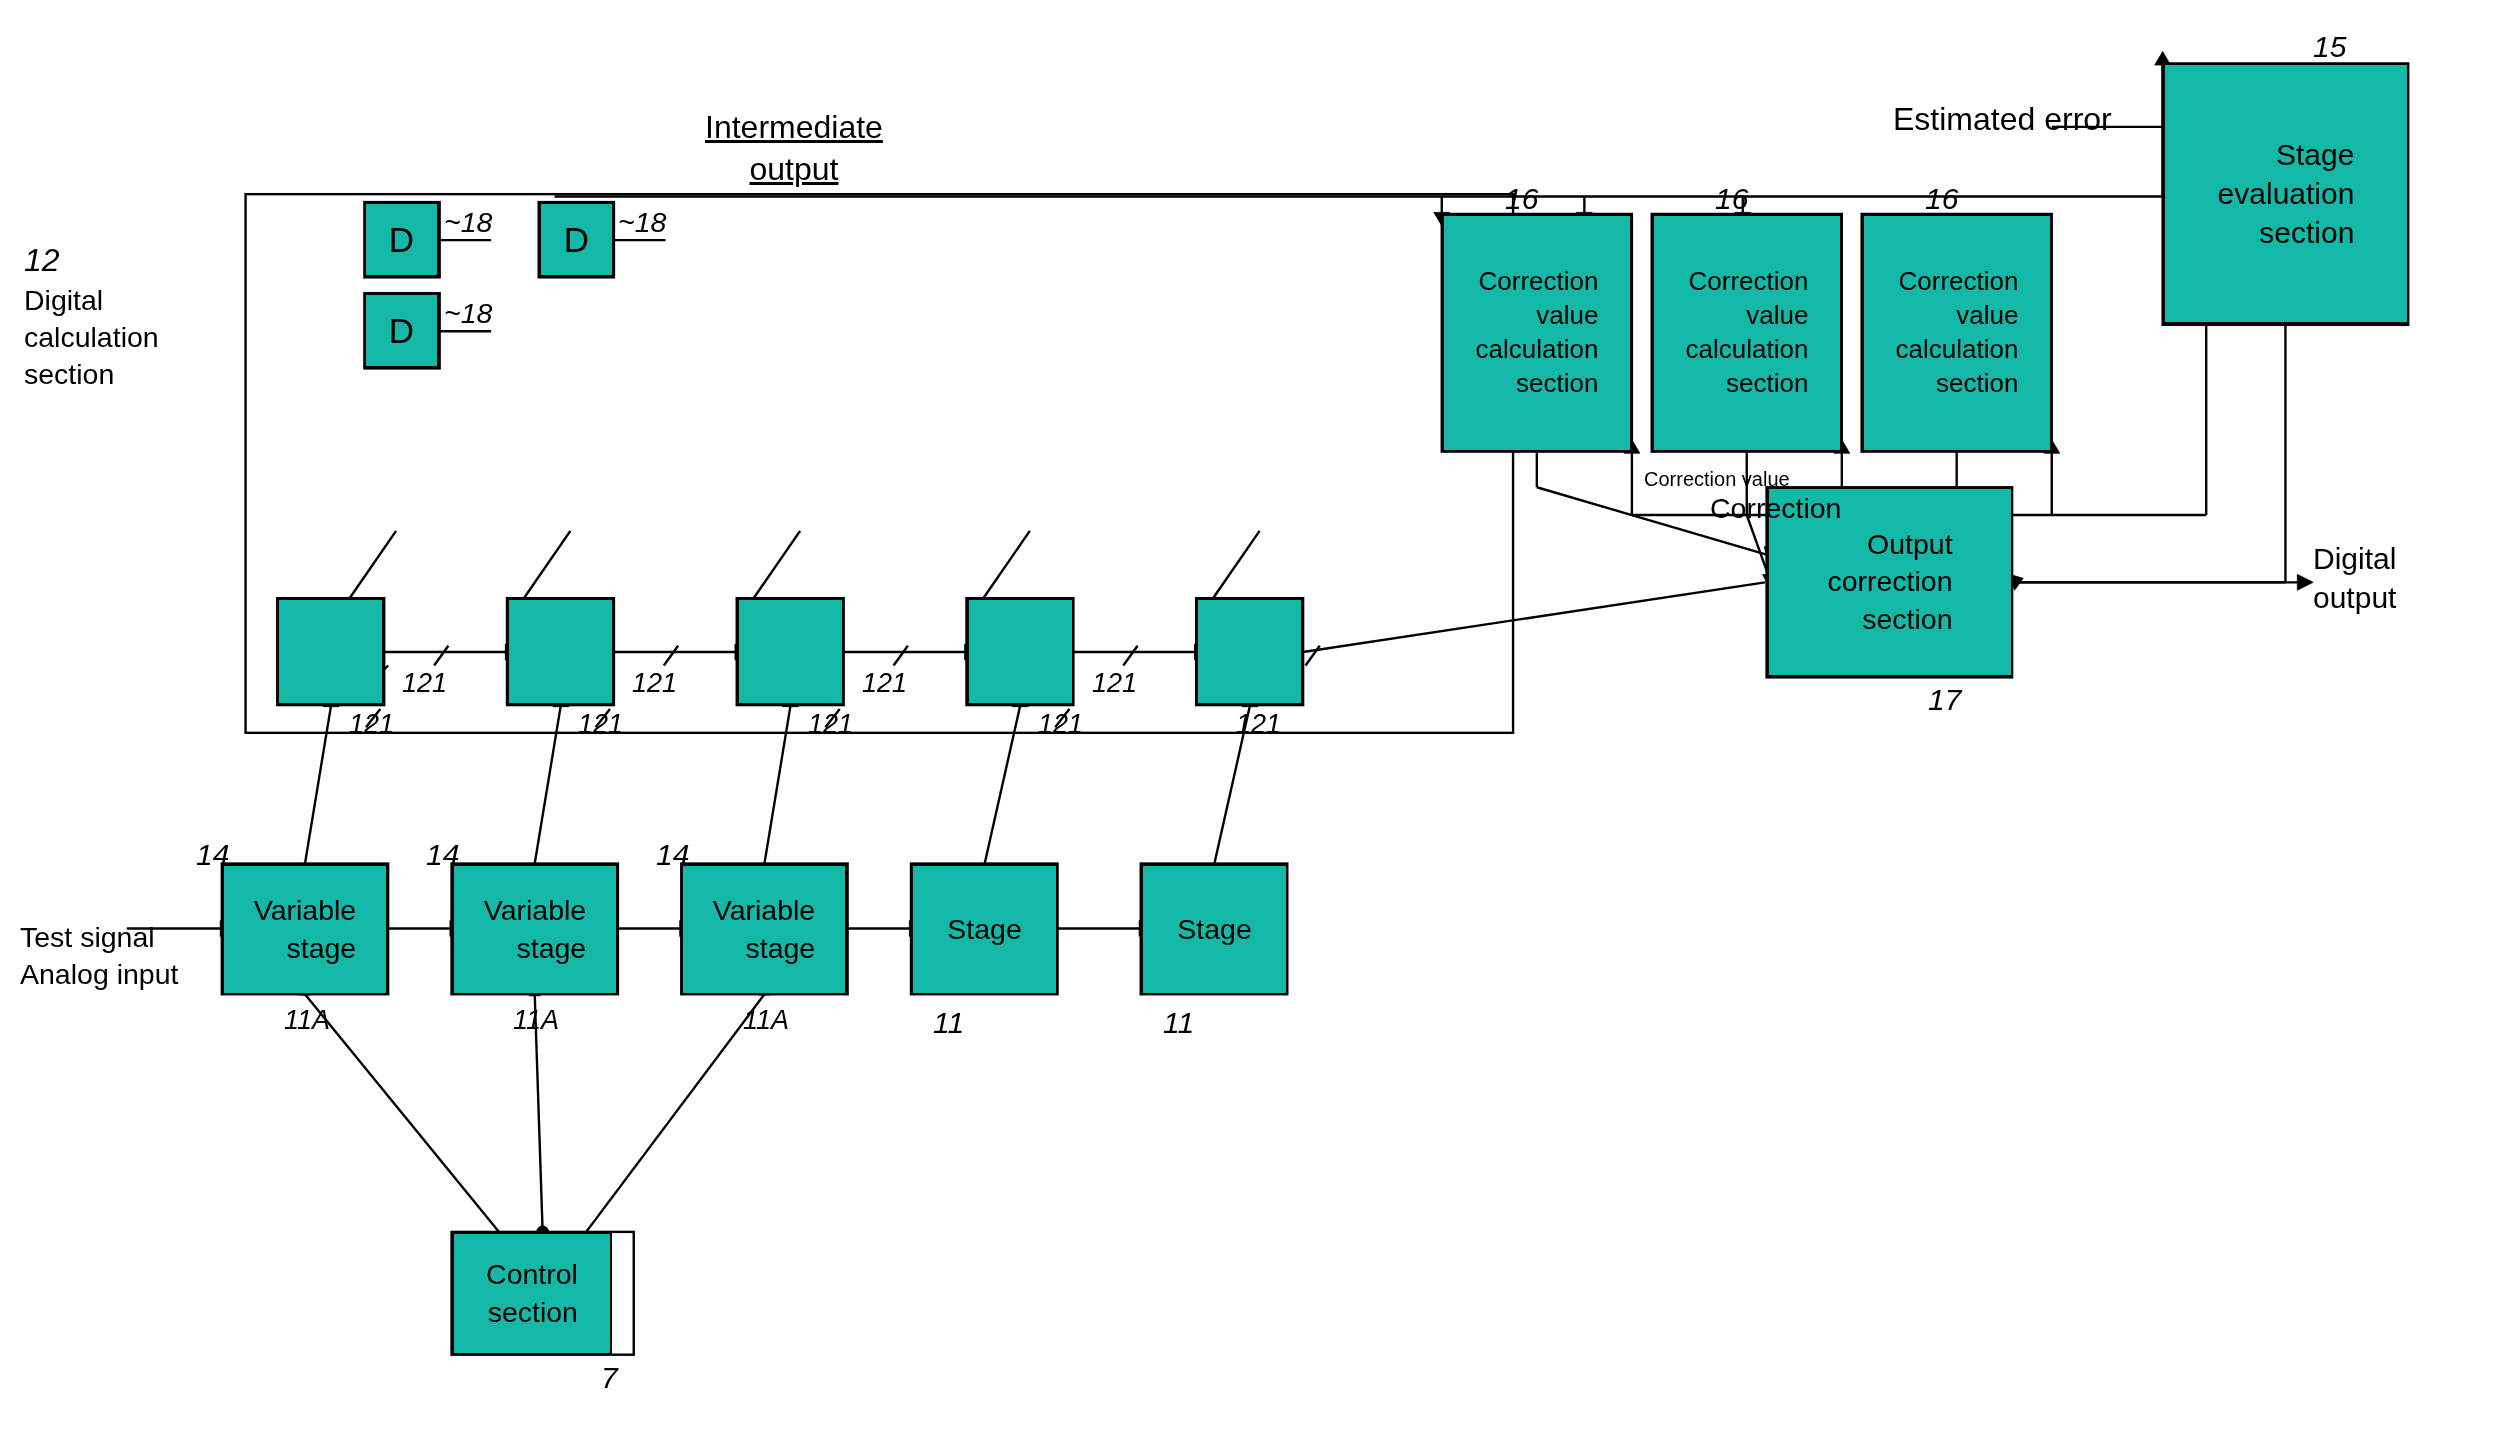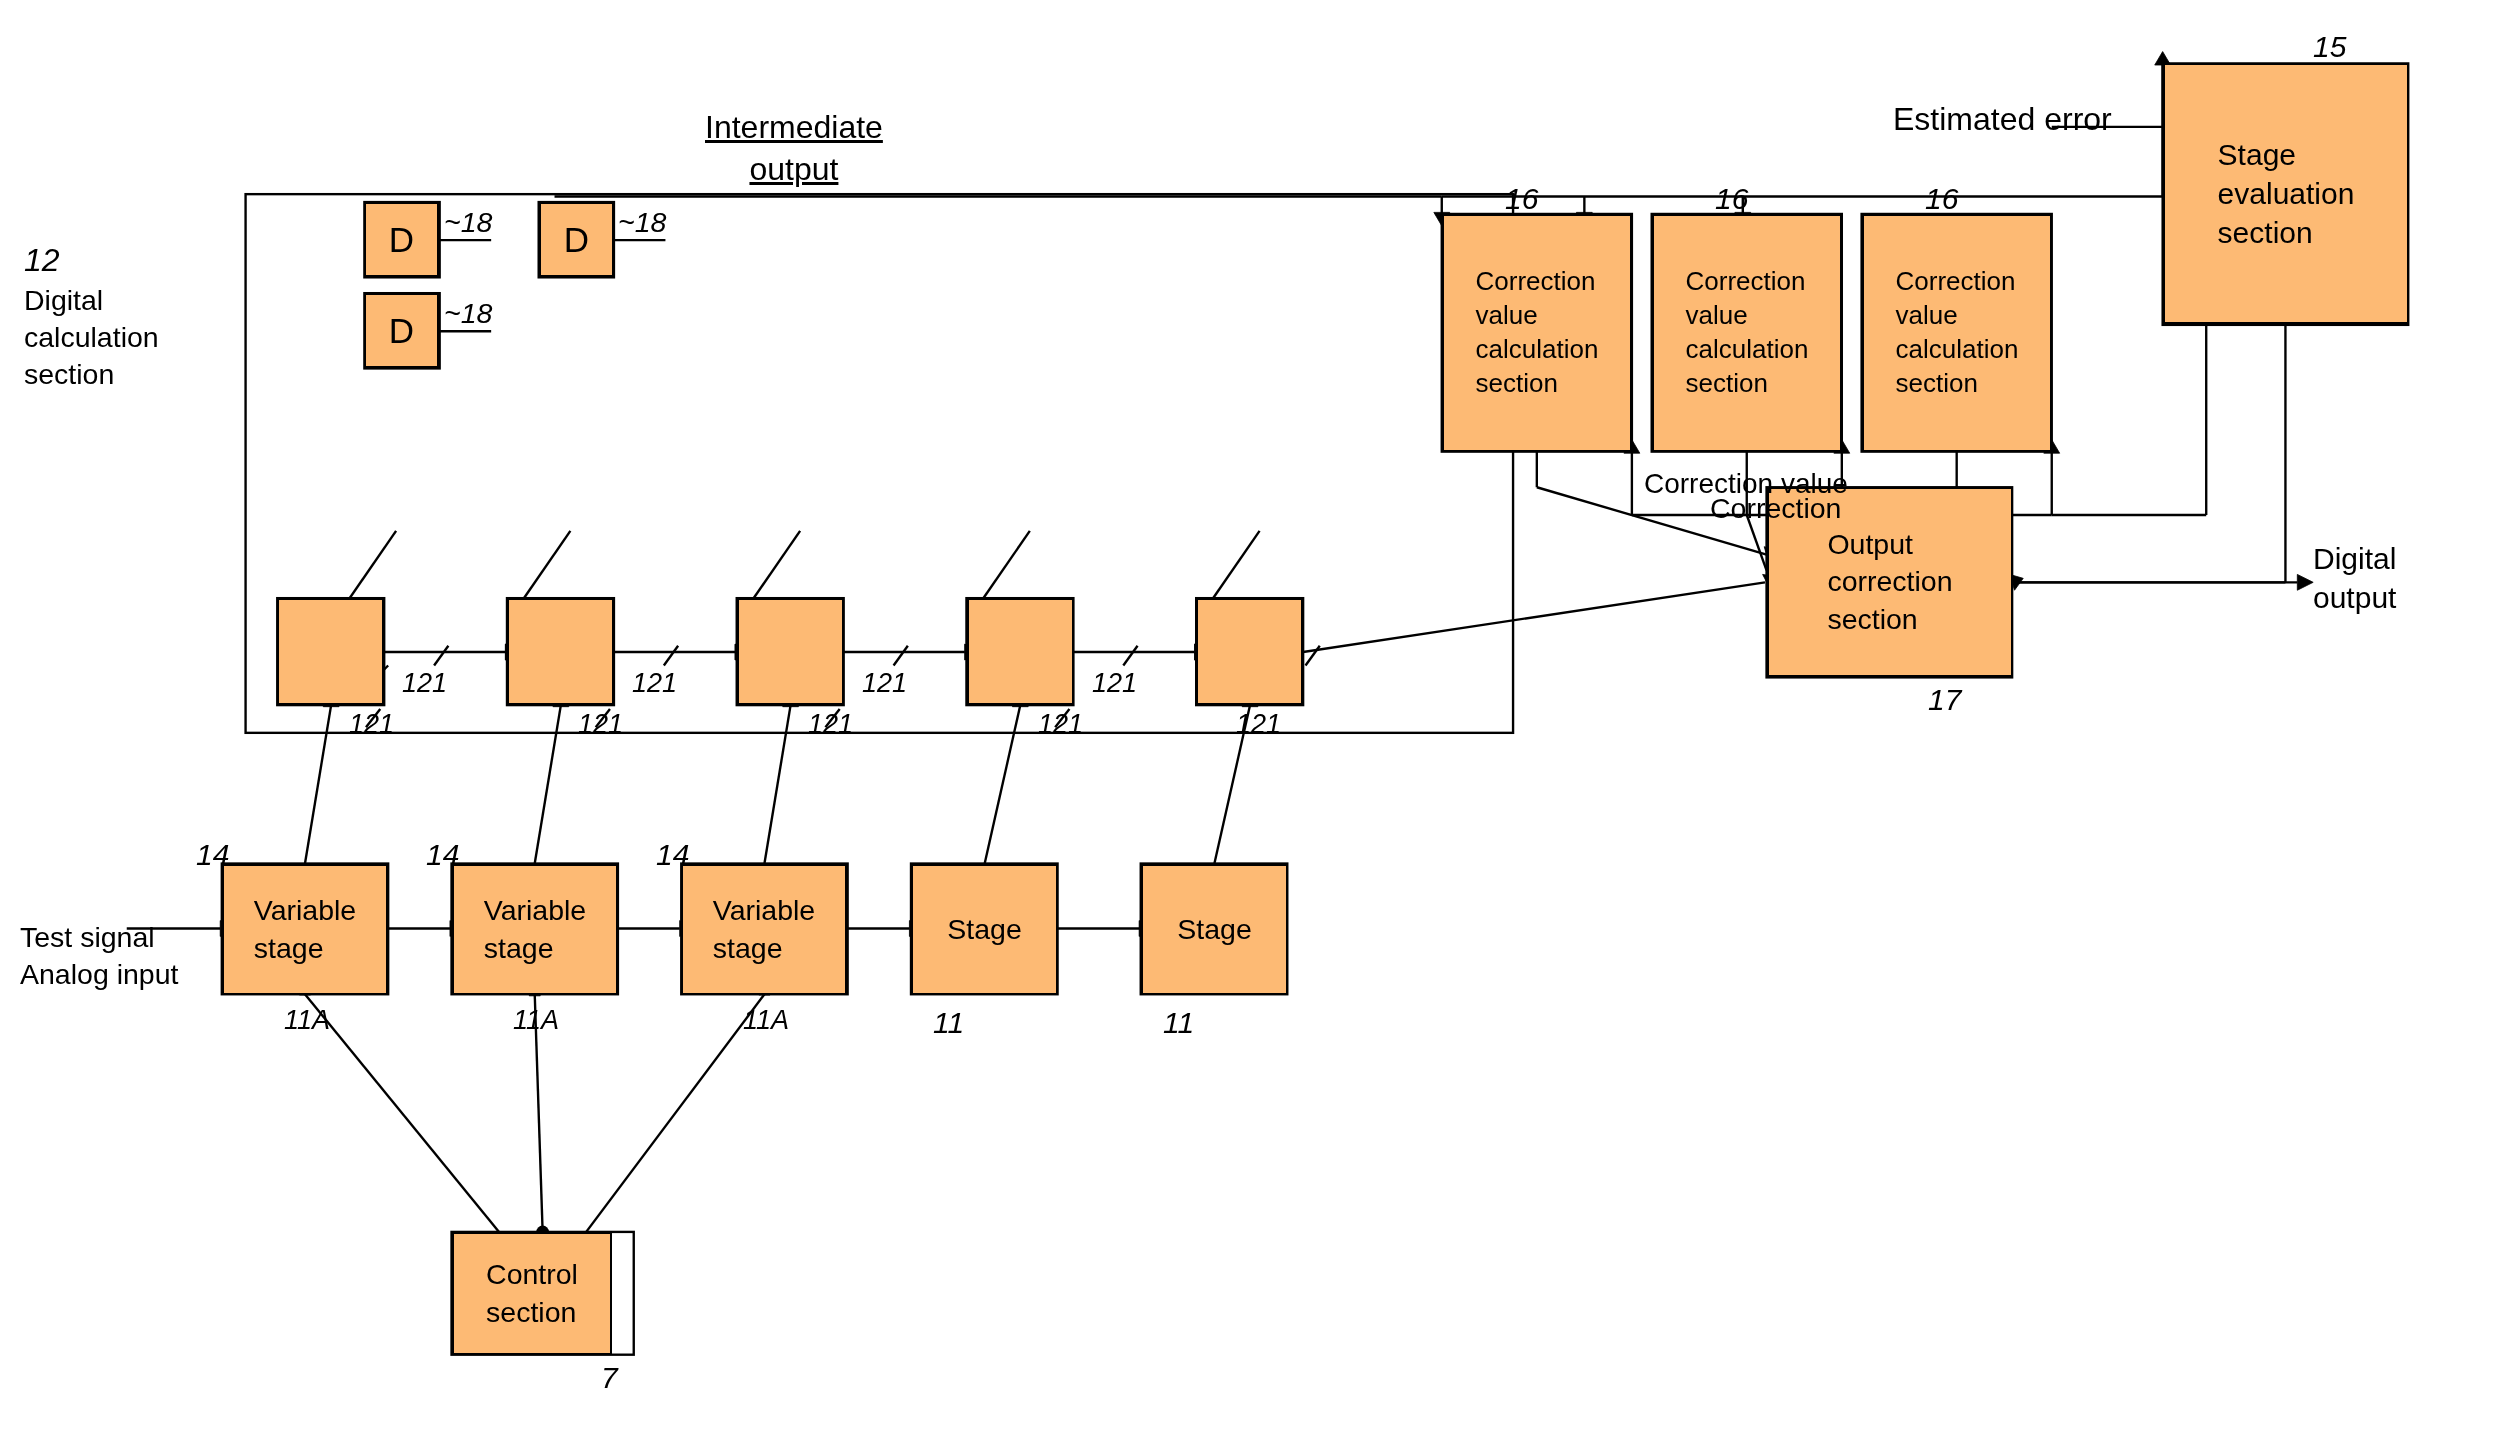--- a/index.html
+++ b/index.html
@@ -13,25 +13,25 @@
     }
     .diagram {
       position: absolute;
       top: 0; left: 0;
       width: 100%;
       height: 100%;
     }
     .box {
       position: absolute;
       border: 2.4px solid #000;
-      background: #fdba74;
+      background: #14b8a6;
       display: flex;
       align-items: center;
       justify-content: center;
-      text-align: left;
+      text-align: right;
       font-size: 28.5px;
       line-height: 1.3;
     }
     .label {
       position: absolute;
       font-size: 28.5px;
       line-height: 1.3;
       text-align: center;
       background: transparent;
     }
@@ -313,21 +313,21 @@
   <div class="number" style="left:1236px;top:709px;font-size:27px;">121</div>
   <div class="number" style="left:402px;top:668px;font-size:27px;">121</div>
   <div class="number" style="left:632px;top:668px;font-size:27px;">121</div>
   <div class="number" style="left:862px;top:668px;font-size:27px;">121</div>
   <div class="number" style="left:1092px;top:668px;font-size:27px;">121</div>
 
   <div class="label" style="left:705px;top:107px;font-size:32px;text-decoration:underline;">Intermediate<br>output</div>
 
   <div class="label" style="left:1893px;top:99px;font-size:32px;">Estimated error</div>
 
-  <div class="label" style="left:1644px;top:466px;font-size:28px;">Correction value</div>
+  <div class="label" style="left:1644px;top:466px;font-size:20px;">Correction value</div>
 
   <div class="label" style="left:1710px;top:490px;font-size:28.5px;">Correction</div>
 
   <div class="label" style="left:2313px;top:539px;font-size:30px;">Digital<br>output</div>
 
   <div class="label" style="left:20px;top:895px;font-size:28.5px;text-align:left;margin-top:24px;">Test signal<br>Analog input</div>
 
 </div>
 
 

